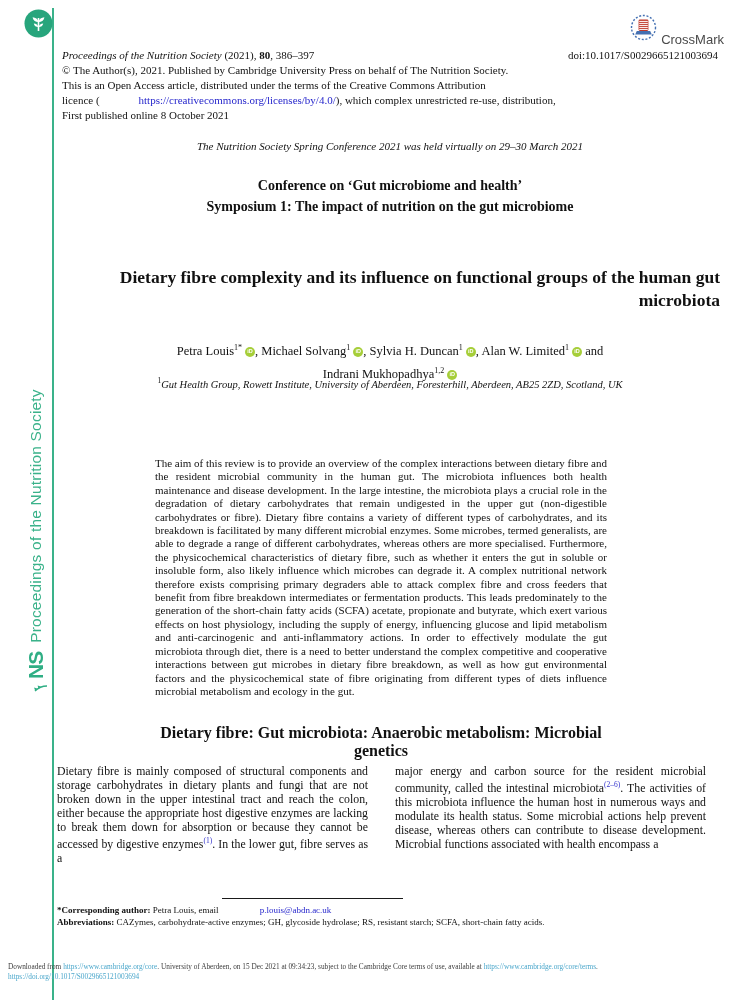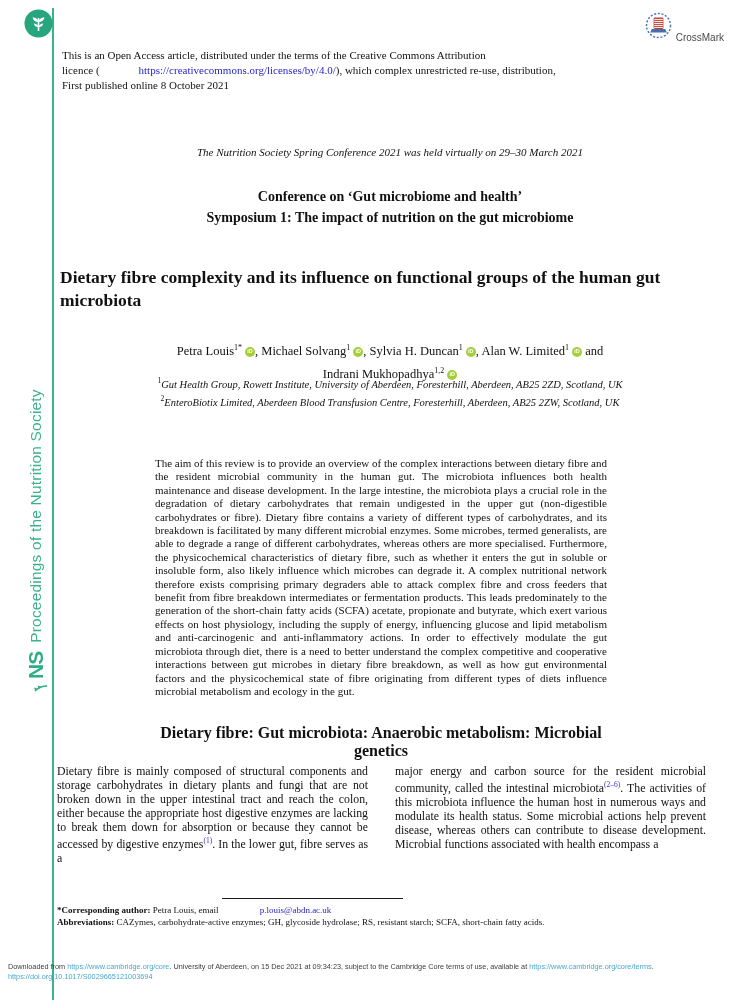--- a/index.html
+++ b/index.html
@@ -22,26 +22,26 @@
   .ns-text { font-weight:bold; font-size:21px; color:#2fae84; letter-spacing:-1px; font-family:"Liberation Sans",sans-serif; }
   .side-title { font-size:15.5px; color:#3ab28a; letter-spacing:0.2px; }
 
   
   .hdr { position:absolute; left:62px; top:48px; width:656px; font-size:11px; line-height:15px; }
   .hline1 { display:flex; justify-content:space-between; }
   .it { font-style:italic; }
   .bold { font-weight:bold; }
   .link { color:#2626cc; cursor:pointer;padding-left:39px; }
   .crossmark { position:absolute; right:26px; top:8px; display:flex; align-items:center; gap:4px; cursor:pointer; }
-  .crossmark-label { font-family:"Liberation Sans",sans-serif; font-size:10px; color:#4a4a4a;margin-top:24px; }
+  .crossmark-label { font-family:"Liberation Sans",sans-serif; font-size:13px; color:#4a4a4a;margin-top:24px; }
 
-  .conf-note { position:absolute; left:62px; top:146px; width:656px; text-align:center; font-style:italic; font-size:11px; }
-  .conf-head { position:absolute; left:62px; top:186px; width:656px; text-align:center; font-weight:bold; font-size:14px; line-height:21px; }
+  .conf-note { position:absolute; left:62px; top:140px; width:656px; text-align:center; font-style:italic; font-size:11px; }
+  .conf-head { position:absolute; left:62px; top:175px; width:656px; text-align:center; font-weight:bold; font-size:14px; line-height:21px; }
 
-  .title { position:absolute; left:60px; top:266px; width:660px; text-align:left; font-weight:bold; font-size:17.5px; line-height:23px; }
+  .title { position:absolute; left:60px; top:266px; width:660px; text-align:right; font-weight:bold; font-size:17.5px; line-height:23px; }
 
   .authors { position:absolute; left:62px; top:338px; width:656px; text-align:center; font-size:12.5px; line-height:19px; }
   .authors sup { font-size:8px; }
   .orcid {
     display:inline-flex; align-items:center; justify-content:center;
     width:10px; height:10px; border-radius:50%; background:#a6ce39; color:#fff;
     font-family:"Liberation Sans",sans-serif; font-size:5.5px; font-weight:bold;
     vertical-align:2px; margin-left:3px; cursor:pointer;
   }
   .affils { position:absolute; left:62px; top:374px; width:656px; text-align:center; font-size:10.5px; line-height:14.5px; }
@@ -53,21 +53,21 @@
   .body-cols { position:absolute; left:57px; top:764px; width:650px; display:flex; gap:27px; }
   .col { width:311px; font-size:11.8px; line-height:14px; text-align:justify; }
   sup.ref { font-size:7.5px; color:#3333cc; cursor:pointer; }
 
   .fn-rule { position:absolute; left:222px; top:898px; width:181px; border-top:1.2px solid #1a1a1a; }
   .footnotes { position:absolute; left:57px; top:905px; width:652px; font-size:9px; line-height:11.5px; }
   .footnotes .lbl { font-weight:bold; }
 
   .dl-footer {
     position:absolute; left:8px; top:962px; width:738px;
-    font-family:Liberation Sans, sans-serif; font-size:7.3px; line-height:10px; color:#3d3d3d;
+    font-family:Liberation Serif, serif; font-size:7.3px; line-height:10px; color:#3d3d3d;
   }
   .dl-footer .flink { color:#4ba7cb; cursor:pointer; }
 </style>
 </head>
 <body>
 
 <div class="page">
 
   <div class="vrule"></div>
 
@@ -106,20 +106,27 @@
         <line x1="9.2" y1="11.4" x2="17.8" y2="11.4"></line>
         <line x1="9.2" y1="13.4" x2="17.8" y2="13.4"></line>
         <line x1="9.2" y1="15.4" x2="17.8" y2="15.4"></line>
       </g>
       <path d="M6.8 17 h13.4 l1.6 3.6 h-16.6 Z" fill="#4470b2"></path>
     </svg>
     <span class="crossmark-label">CrossMark</span>
   </div>
 
   <div class="hdr">
+    <div class="hline1">
+      <span>
+        <span class="it">Proceedings of the Nutrition Society</span><span> (2021), </span><span class="bold">80</span><span>, 386–397</span>
+      </span>
+      <span>doi:10.1017/S0029665121003694</span>
+    </div>
+    <div>© The Author(s), 2021. Published by Cambridge University Press on behalf of The Nutrition Society.</div>
     <div>This is an Open Access article, distributed under the terms of the Creative Commons Attribution</div>
     <div><span>licence (</span><span class="link">https://creativecommons.org/licenses/by/4.0/</span><span>), which complex unrestricted re-use, distribution,</span></div>
     <div>First published online 8 October 2021</div>
   </div>
 
   <div class="conf-note">The Nutrition Society Spring Conference 2021 was held virtually on 29–30 March 2021</div>
 
   <div class="conf-head">
     <div>Conference on ‘Gut microbiome and health’</div>
     <div>Symposium 1: The impact of nutrition on the gut microbiome</div>
@@ -127,21 +134,20 @@
 
   <h1 class="title">Dietary fibre complexity and its influence on functional groups of the human gut microbiota</h1>
 
   <div class="authors">
     <span><span>Petra Louis</span><sup>1*</sup><span class="orcid">iD</span><span>, </span></span><span><span>Michael Solvang</span><sup>1</sup><span class="orcid">iD</span><span>, </span></span><span><span>Sylvia H. Duncan</span><sup>1</sup><span class="orcid">iD</span><span>, </span></span><span><span>Alan W. Limited</span><sup>1</sup><span class="orcid">iD</span><span> and</span></span><br>
     <span><span>Indrani Mukhopadhya</span><sup>1,2</sup><span class="orcid">iD</span></span>
   </div>
 
   <div class="affils">
     <div><sup>1</sup><span class="it">Gut Health Group, Rowett Institute, University of Aberdeen, Foresterhill, Aberdeen, AB25 2ZD, Scotland, UK</span></div>
-    <div><sup>2</sup><span class="it">EnteroBiotix Limited, Aberdeen Blood Transfusion Centre, Foresterhill, Aberdeen, AB25 2ZW, Scotland, UK</span></div>
   </div>
 
   <div class="abstract">The aim of this review is to provide an overview of the complex interactions between dietary fibre and the resident microbial community in the human gut. The microbiota influences both health maintenance and disease development. In the large intestine, the microbiota plays a crucial role in the degradation of dietary carbohydrates that remain undigested in the upper gut (non-digestible carbohydrates or fibre). Dietary fibre contains a variety of different types of carbohydrates, and its breakdown is facilitated by many different microbial enzymes. Some microbes, termed generalists, are able to degrade a range of different carbohydrates, whereas others are more specialised. Furthermore, the physicochemical characteristics of dietary fibre, such as whether it enters the gut in soluble or insoluble form, also likely influence which microbes can degrade it. A complex nutritional network therefore exists comprising primary degraders able to attack complex fibre and cross feeders that benefit from fibre breakdown intermediates or fermentation products. This leads predominately to the generation of the short-chain fatty acids (SCFA) acetate, propionate and butyrate, which exert various effects on host physiology, including the supply of energy, influencing glucose and lipid metabolism and anti-carcinogenic and anti-inflammatory actions. In order to effectively modulate the gut microbiota through diet, there is a need to better understand the complex competitive and cooperative interactions between gut microbes in dietary fibre breakdown, as well as how gut environmental factors and the physicochemical state of fibre originating from different types of diets influence microbial metabolism and ecology in the gut.</div>
 
   <div class="keywords">Dietary fibre: Gut microbiota: Anaerobic metabolism: Microbial genetics</div>
 
   <div class="body-cols">
     <div class="col">
       <span>Dietary fibre is mainly composed of structural components and storage carbohydrates in dietary plants and fungi that are not broken down in the upper intestinal tract and reach the colon, either because the appropriate host digestive enzymes are lacking to break them down for absorption or because they cannot be accessed by digestive enzymes</span><sup class="ref">(1)</sup><span>. In the lower gut, fibre serves as a</span>
     </div>

